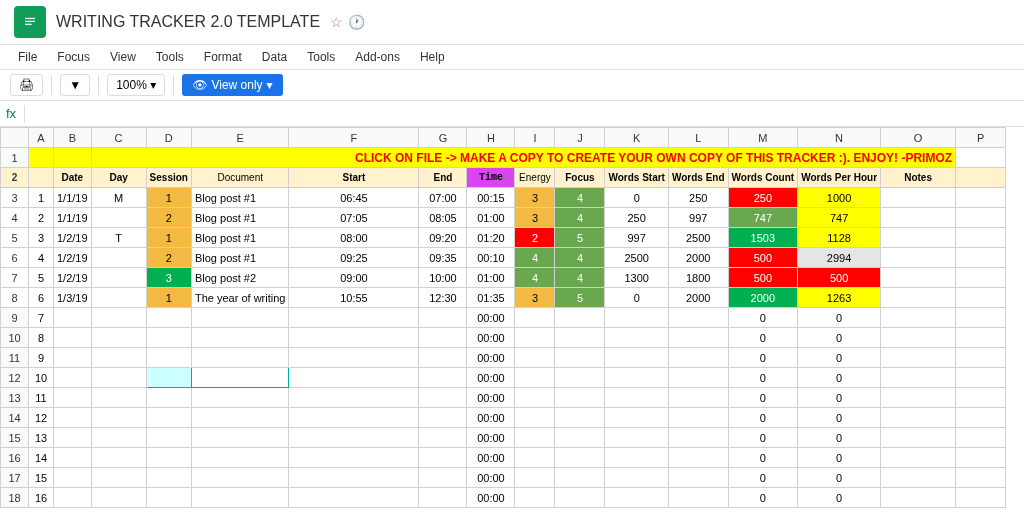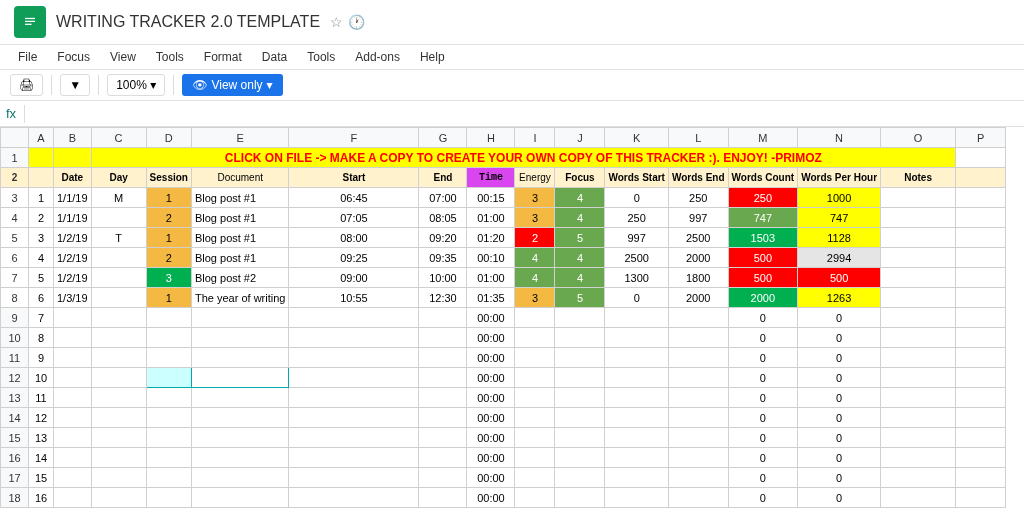--- a/index.html
+++ b/index.html
@@ -140,21 +140,21 @@
       min-width: 28px;
       font-size: 11px;
     }
     
     
     .banner-cell {
       background: #ffff00;
       color: #ff0000;
       font-weight: bold;
       font-size: 12px;
-      text-align: center;
+      text-align: right;
     }
     
     
     .header-row td {
       background: #fff2cc;
       font-weight: bold;
       font-size: 10px;
       text-align: center;
     }
     

